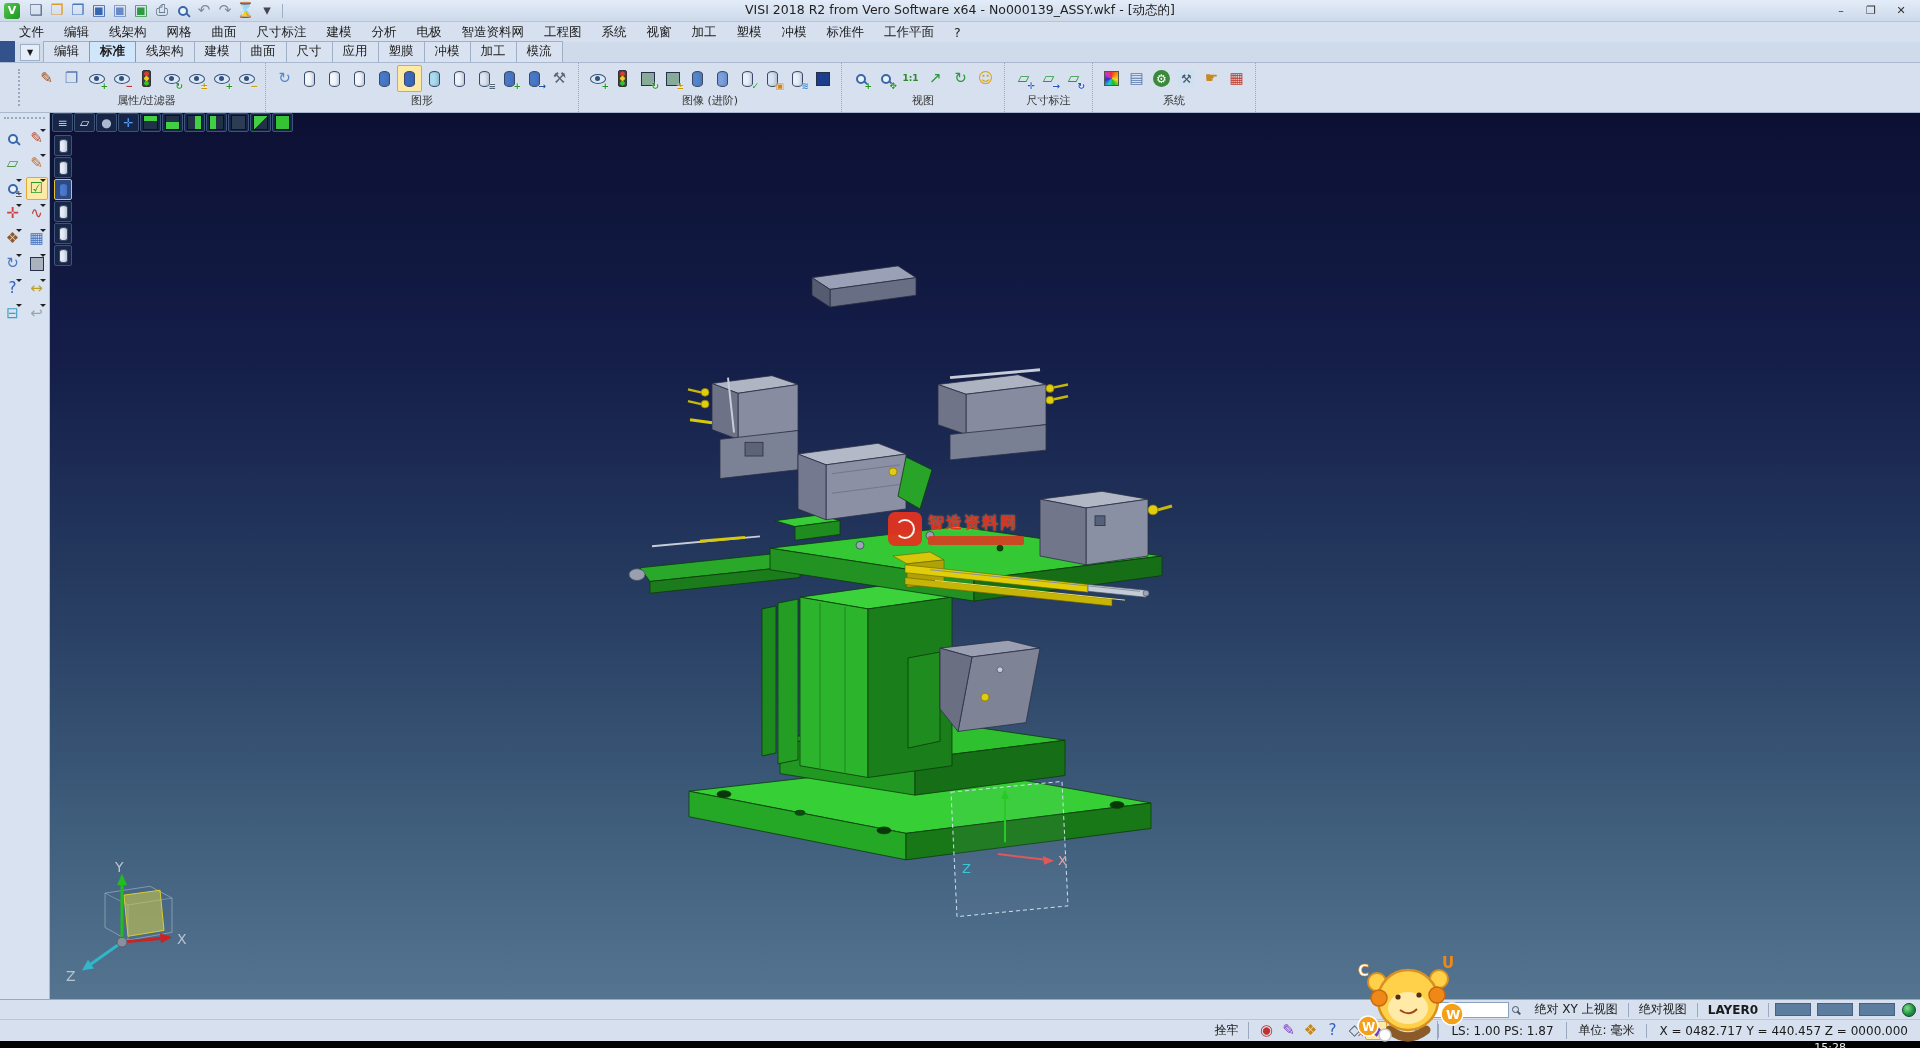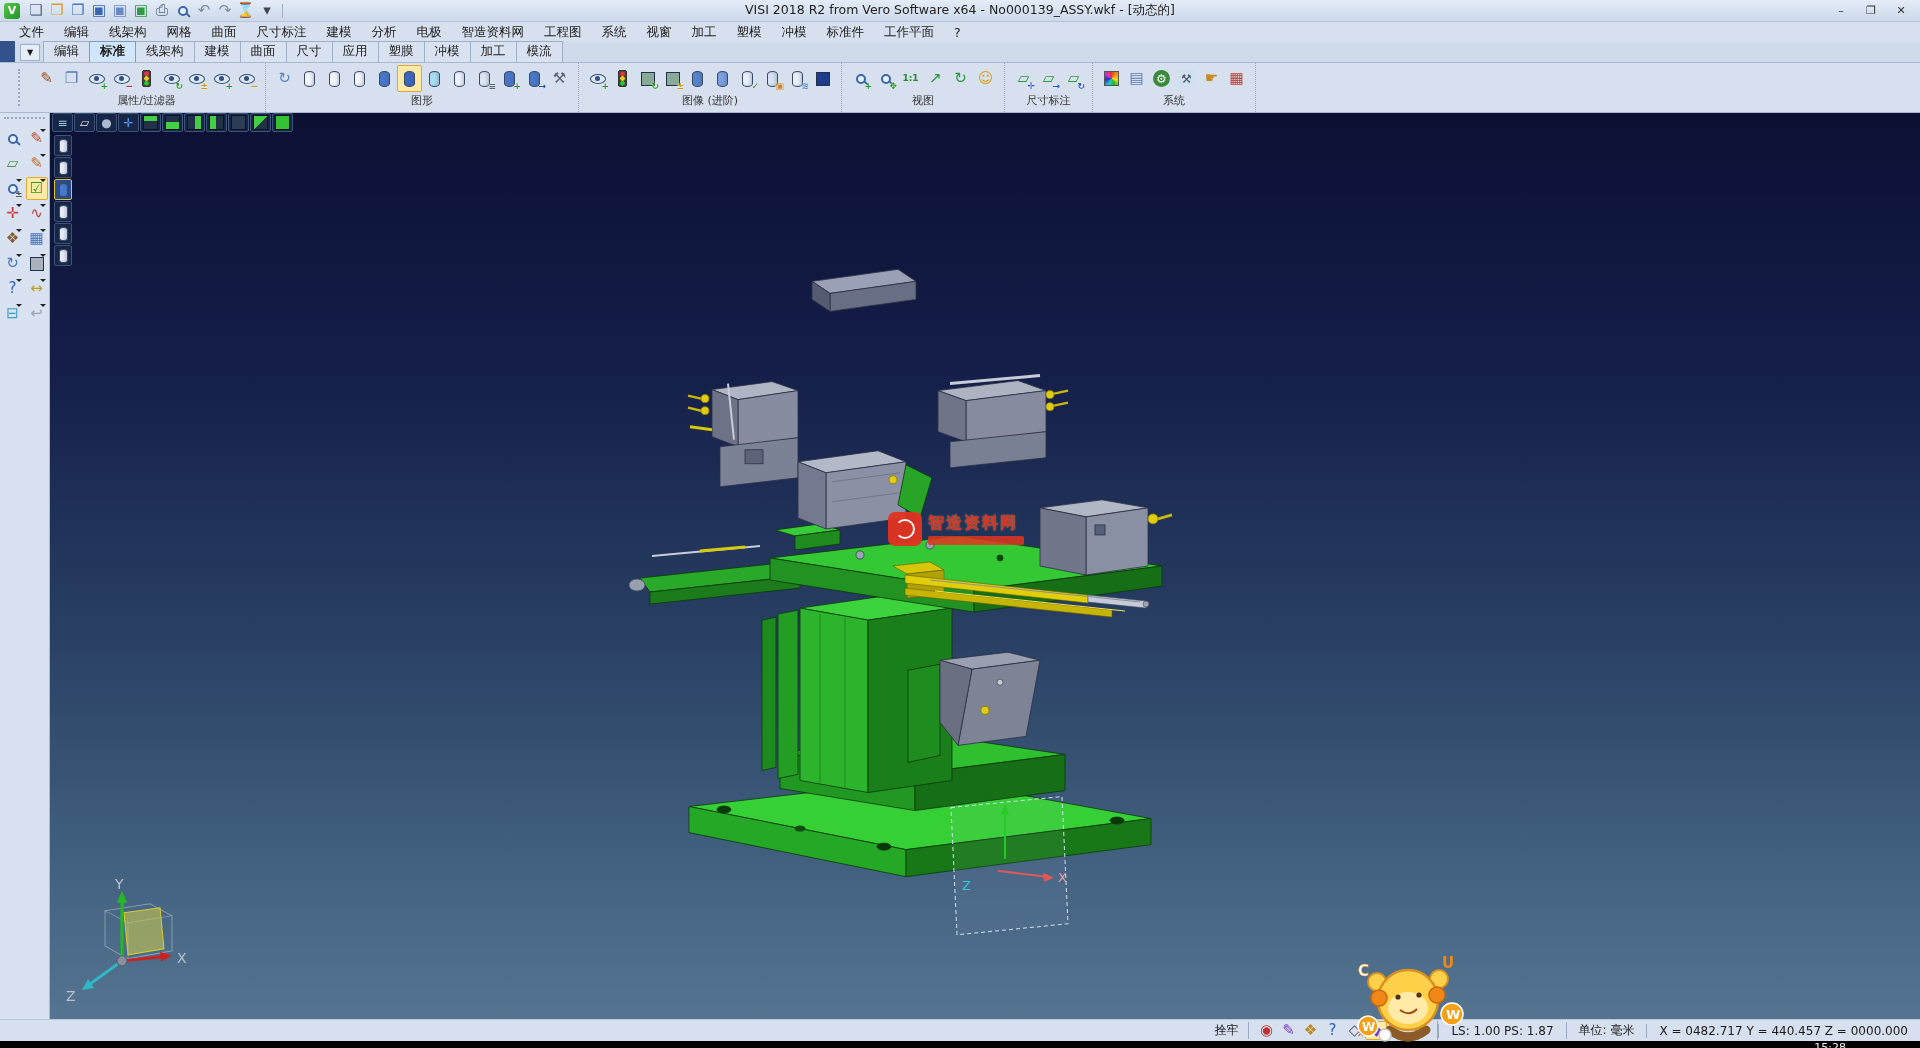--- a/index.html
+++ b/index.html
@@ -669,20 +669,34 @@
       <div class="watermark">
         <div class="wm-logo"></div>
         <div class="wm-text">
           <div class="wm-title">智造资料网</div>
           <div class="wm-bar"></div>
         </div>
       </div>
     </div>
   </div>
 
+  <div class="status-top">
+    <input class="search-box" value="" style="">
+    <span class="mag-small"></span>
+    <span class="st-seg">绝对 XY 上视图</span>
+    <span class="st-sep"></span>
+    <span class="st-seg">绝对视图</span>
+    <span class="st-sep"></span>
+    <span class="st-seg st-layer">LAYER0</span>
+    <span class="st-sep"></span>
+    <span class="st-block"></span>
+    <span class="st-block"></span>
+    <span class="st-block"></span>
+    <span class="globe"></span>
+  </div>
 
   <div class="status-bottom">
     <span class="pin-seg">拴牢</span>
     <span class="sb-icons" id="statusicons">
         <div class="tbtn">
           <span class="ik-glyph" style="color: rgb(192, 48, 48);">◉</span>
         </div>
         <div class="tbtn">
           <span class="ik-glyph" style="color: rgb(128, 64, 192);">✎</span>
         </div>

